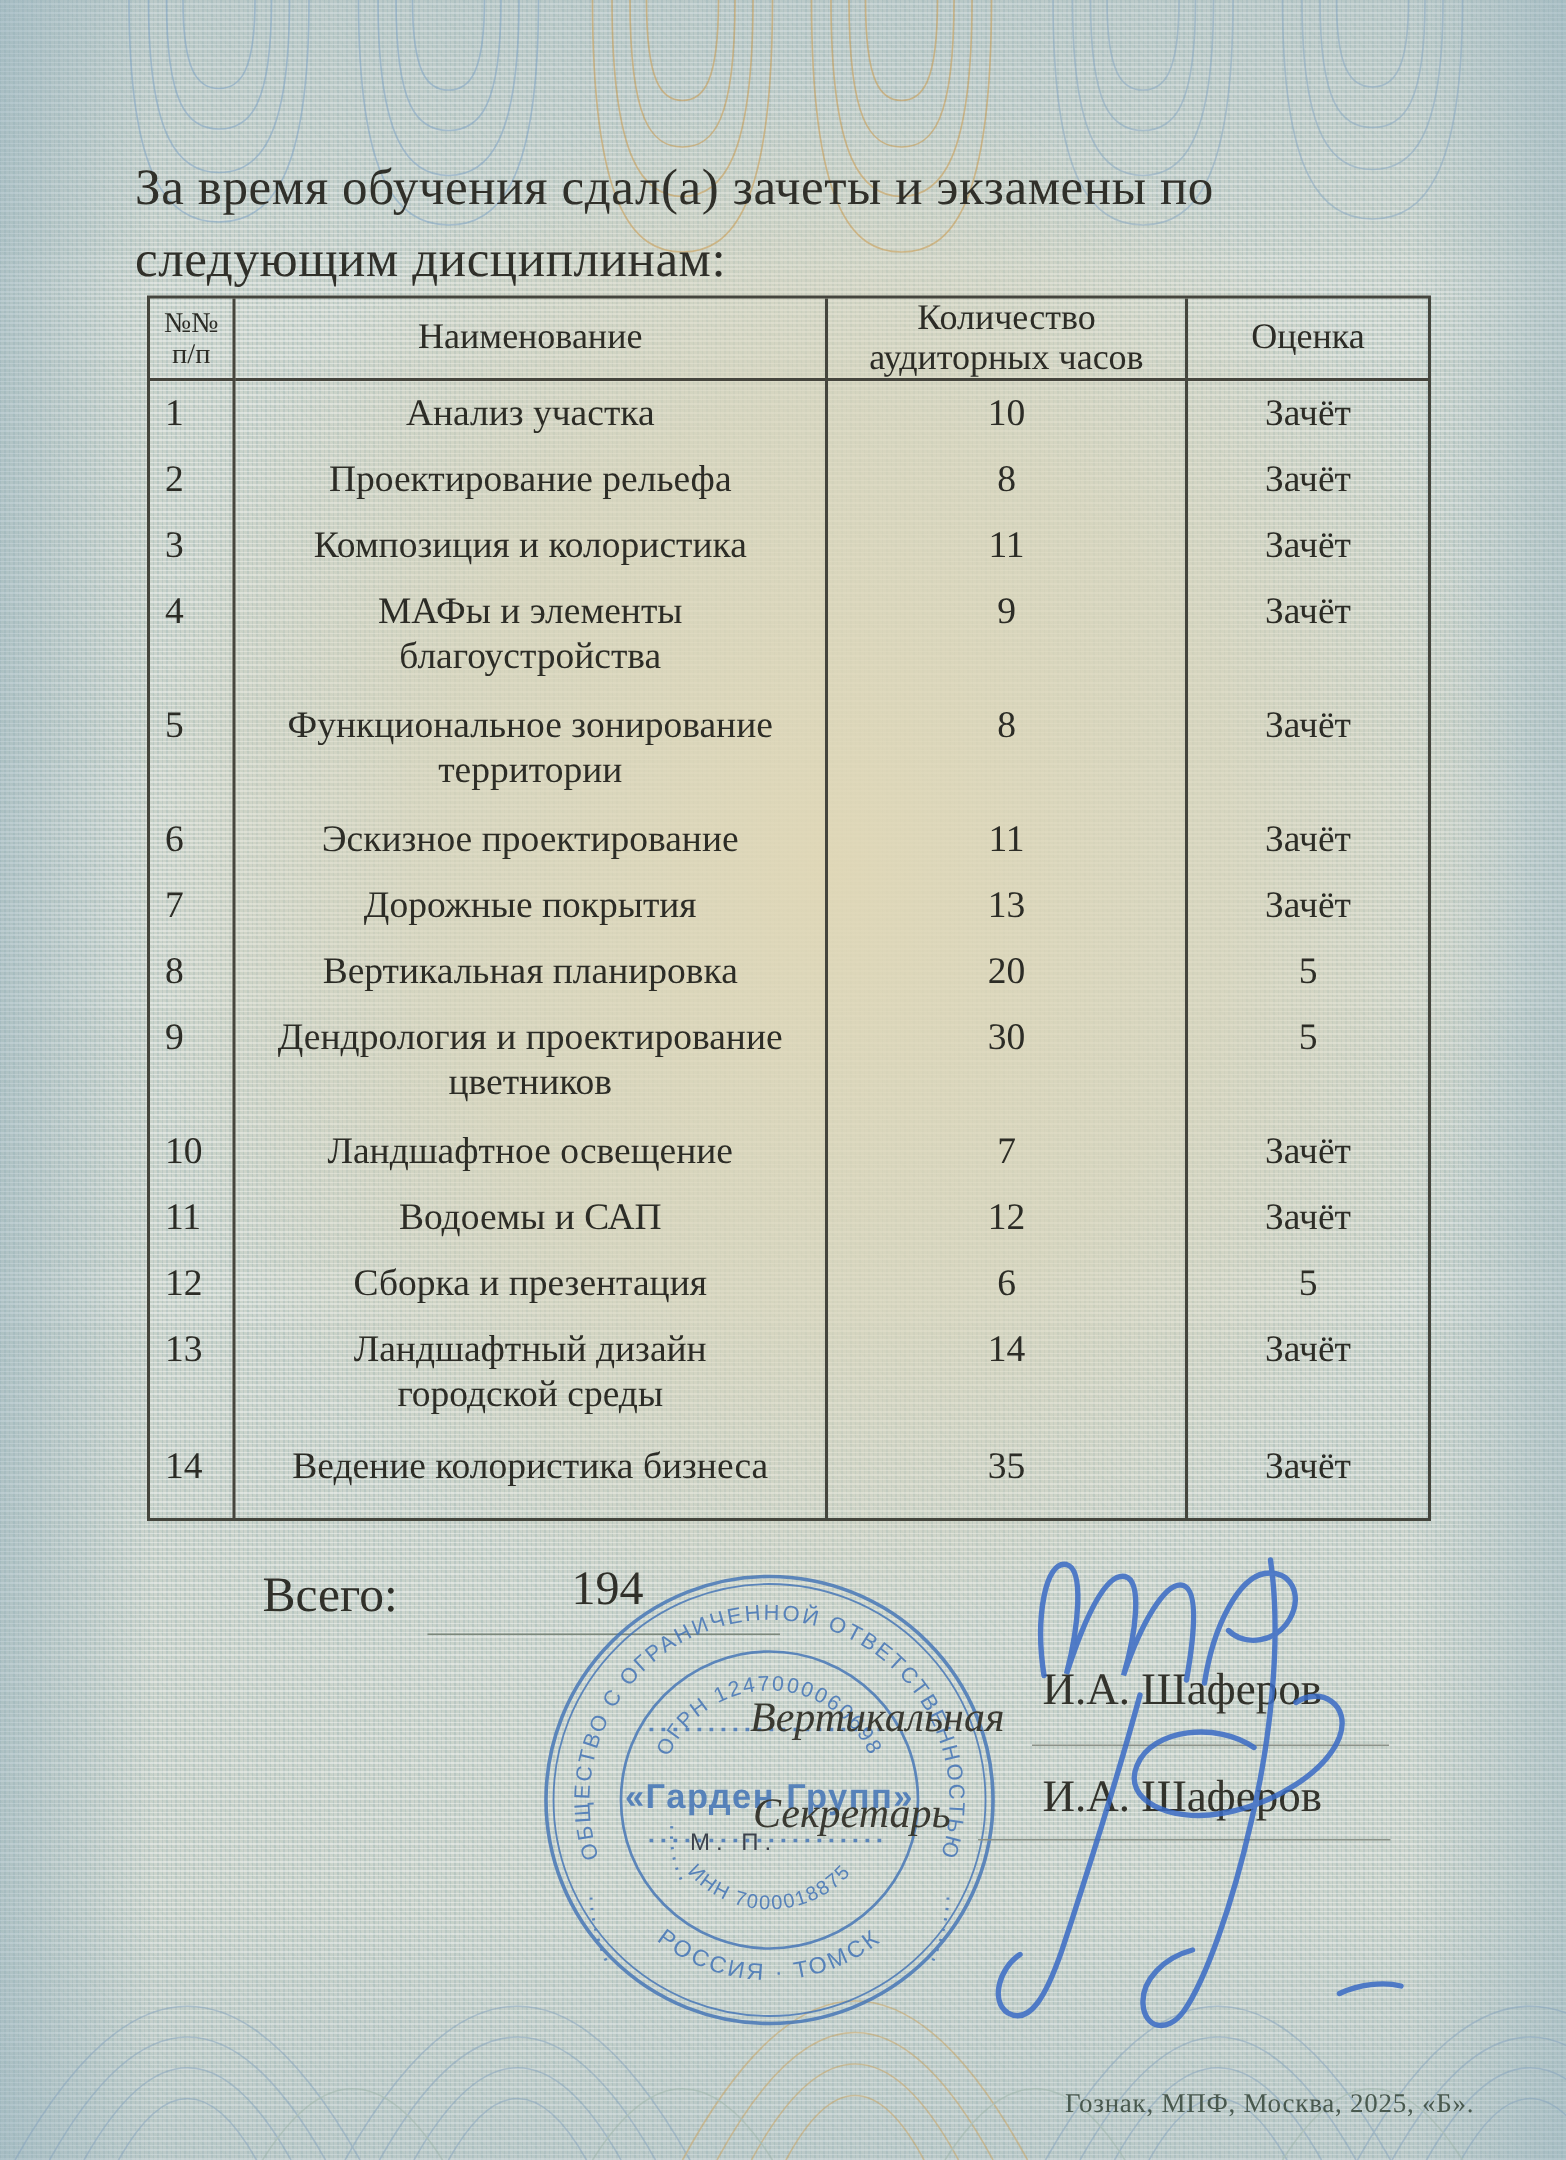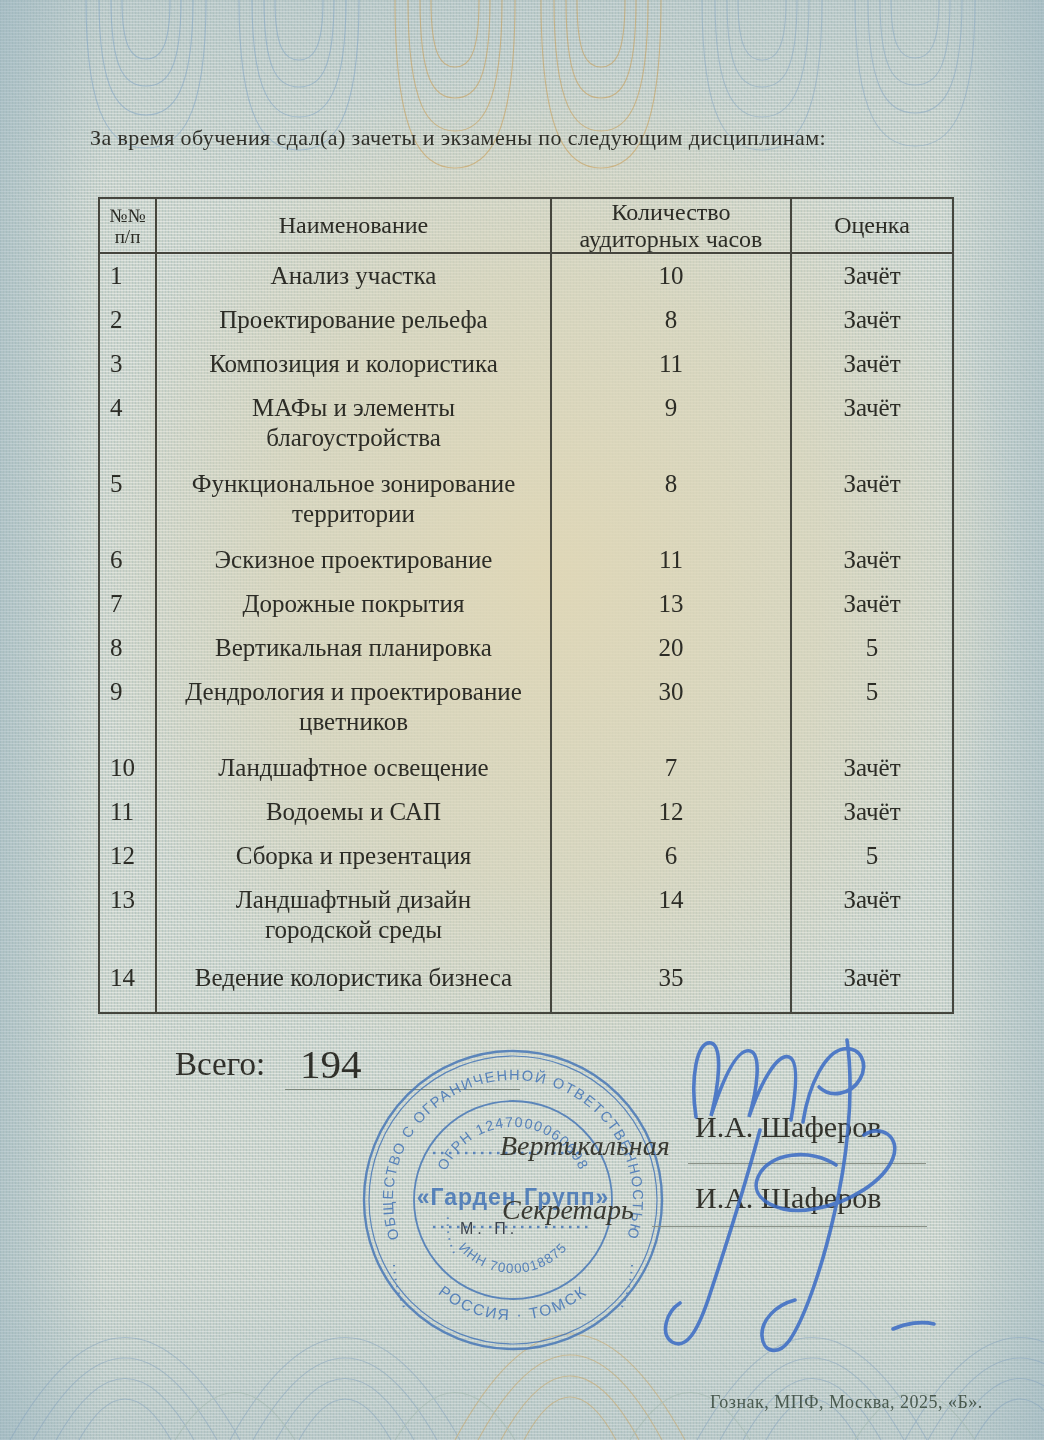--- a/index.html
+++ b/index.html
@@ -13,21 +13,21 @@
       linear-gradient(0deg, rgba(148,177,191,.30) 0%, rgba(148,177,191,0) 12%, rgba(148,177,191,0) 86%, rgba(148,177,191,.30) 100%),
       repeating-linear-gradient(0deg, rgba(255,255,255,.40) 0 1px, rgba(0,0,0,0) 1px 3px),
       repeating-linear-gradient(90deg, rgba(114,150,160,.20) 0 1px, rgba(0,0,0,0) 1px 3px),
       repeating-linear-gradient(45deg, rgba(186,204,193,.25) 0 2px, rgba(0,0,0,0) 2px 6px);
   }
   .abs{position:absolute;}
   svg{display:block;}
 
   .intro{
     left:90px; top:102px; width:880px;
-    font-size:22px; line-height:72px; letter-spacing:.4px; color:#30302a;
+    font-size:34px; line-height:48px; letter-spacing:.4px; color:#30302a;
   }
 
   
   .subjects{
     left:98px; top:197px; width:856px;
     display:grid;
     grid-template-columns:57px 395px 240px 1fr;
     grid-template-rows:55px 44px 44px 44px 76px 76px 44px 44px 44px 76px 44px 44px 44px 78px 56px;
     border:2px solid #45453d; box-sizing:border-box;
     font-size:25px; line-height:30px; color:#2c2c26;
@@ -35,21 +35,21 @@
   .c{border-right:2px solid #45453d; box-sizing:border-box; padding-top:7px;}
   .c.last{border-right:none;text-align:center;}
   .hd{border-bottom:2px solid #45453d; display:flex; flex-direction:column; justify-content:center; align-items:center; padding-top:0; text-align:center;}
   .hd .h-small{font-size:19px; line-height:21px;}
   .hd .h-big{font-size:24px; line-height:27px;}
   .cell-num{padding-left:10px;}
   .cell-name{text-align:center; white-space:pre-line;}
   .cell-hours,.cell-grade{text-align:center;}
 
   .total-label{left:175px; top:1046px; font-size:33px; color:#30302a;}
-  .total-value{left:300px; top:1040px; width:210px; font-size:41px; color:#30302a;}
+  .total-value{left:300px; top:1040px; width:210px; text-align:center; font-size:32px; color:#30302a;}
   .total-line{left:285px; top:1089px; width:235px; border-top:1.5px solid #7d887c; height:0;}
 
   
   .role-label{font-style:italic; font-size:28px; color:#3a3a32;}
   .sig-line{height:0; border-top:1.2px solid #8b9188;}
   .sig-name{width:238px; text-align:left; font-size:30px; color:#33332c;}
   .mp-mark{left:418px; top:1220px; font-family:"Liberation Sans",sans-serif; font-size:16px; letter-spacing:4px; color:#3d434d;margin-left:42px;}
 
   .imprint{left:710px; top:1392px; font-size:18px; letter-spacing:.5px; color:#49594f;text-align:center;}
 </style>

